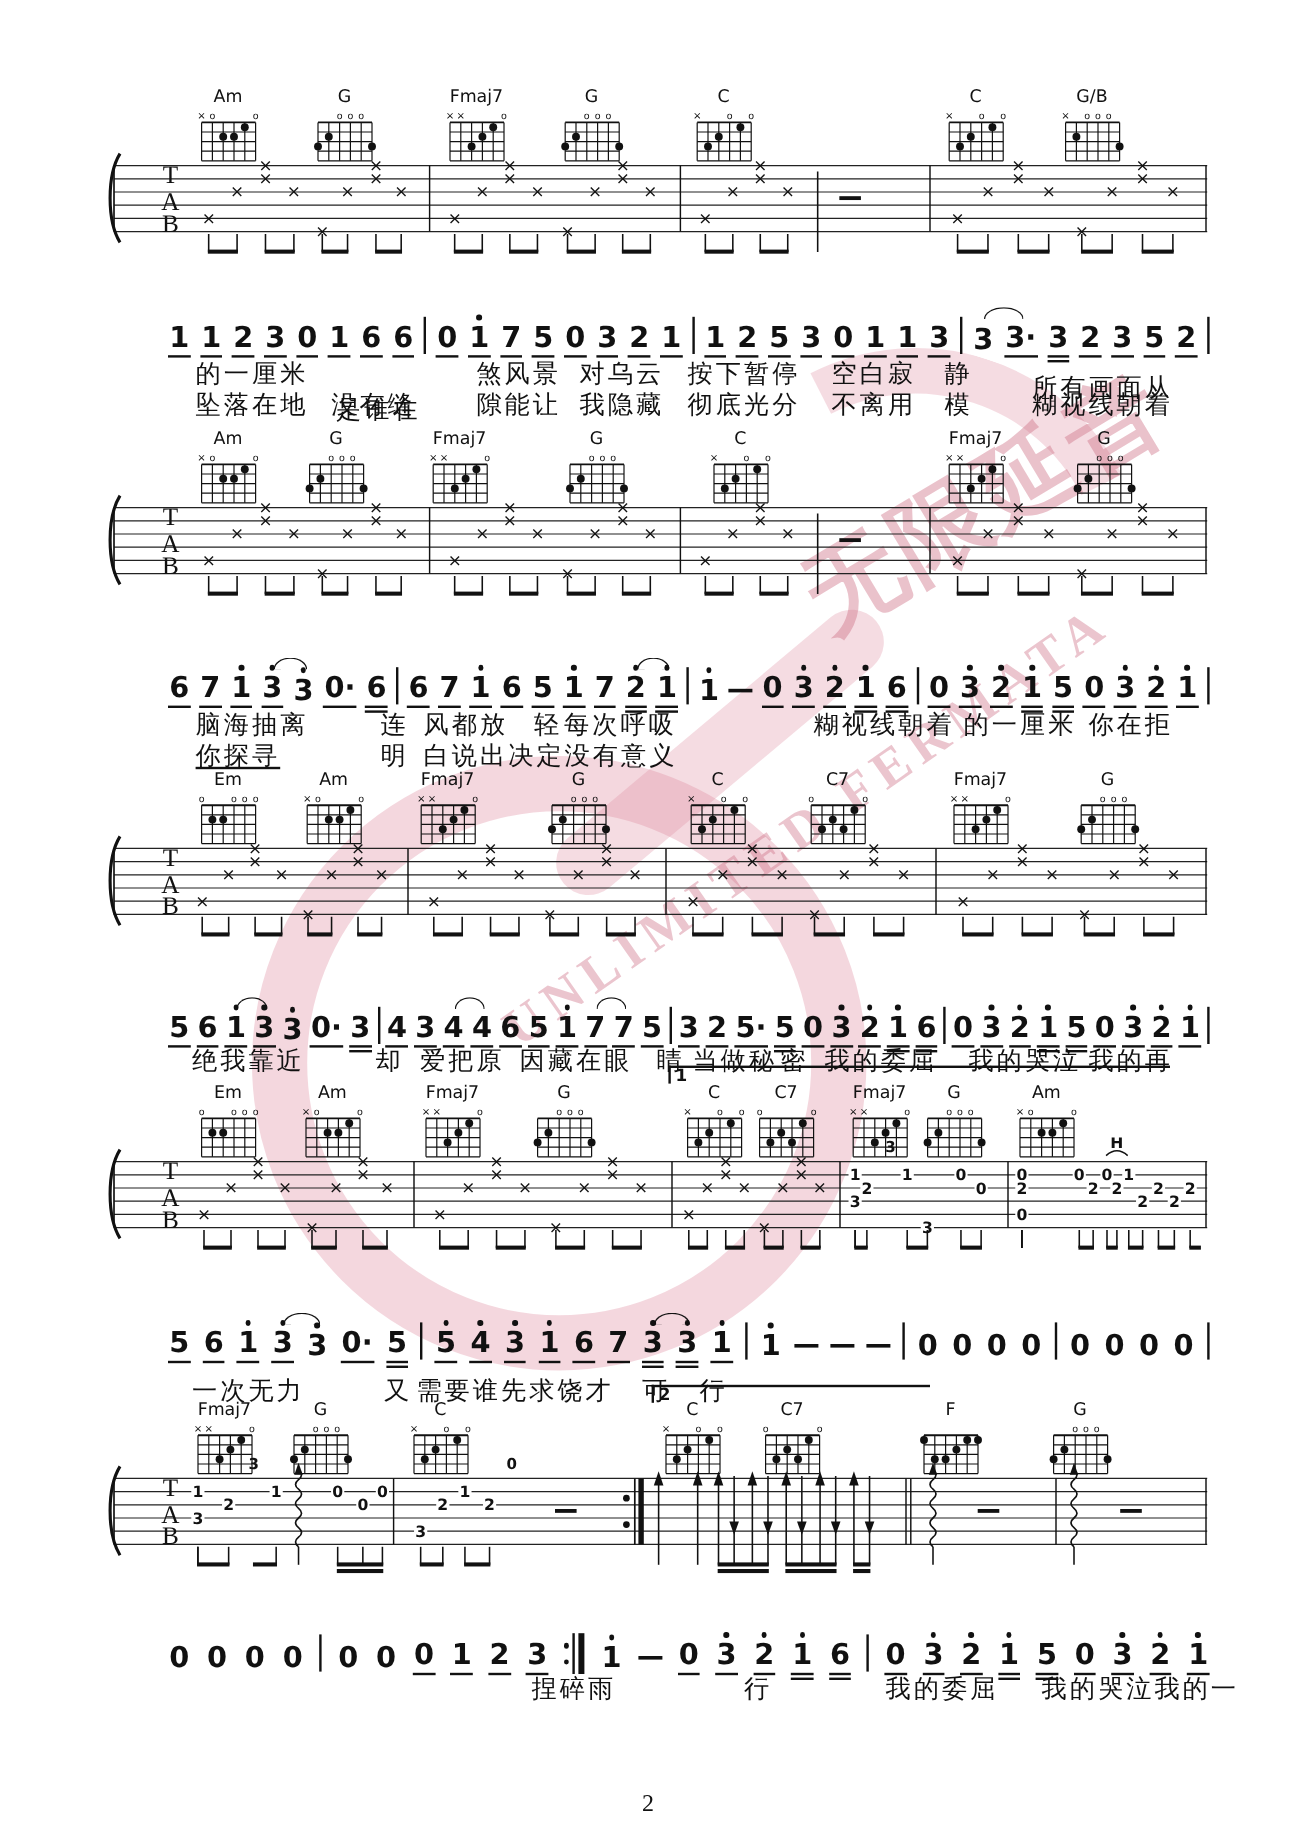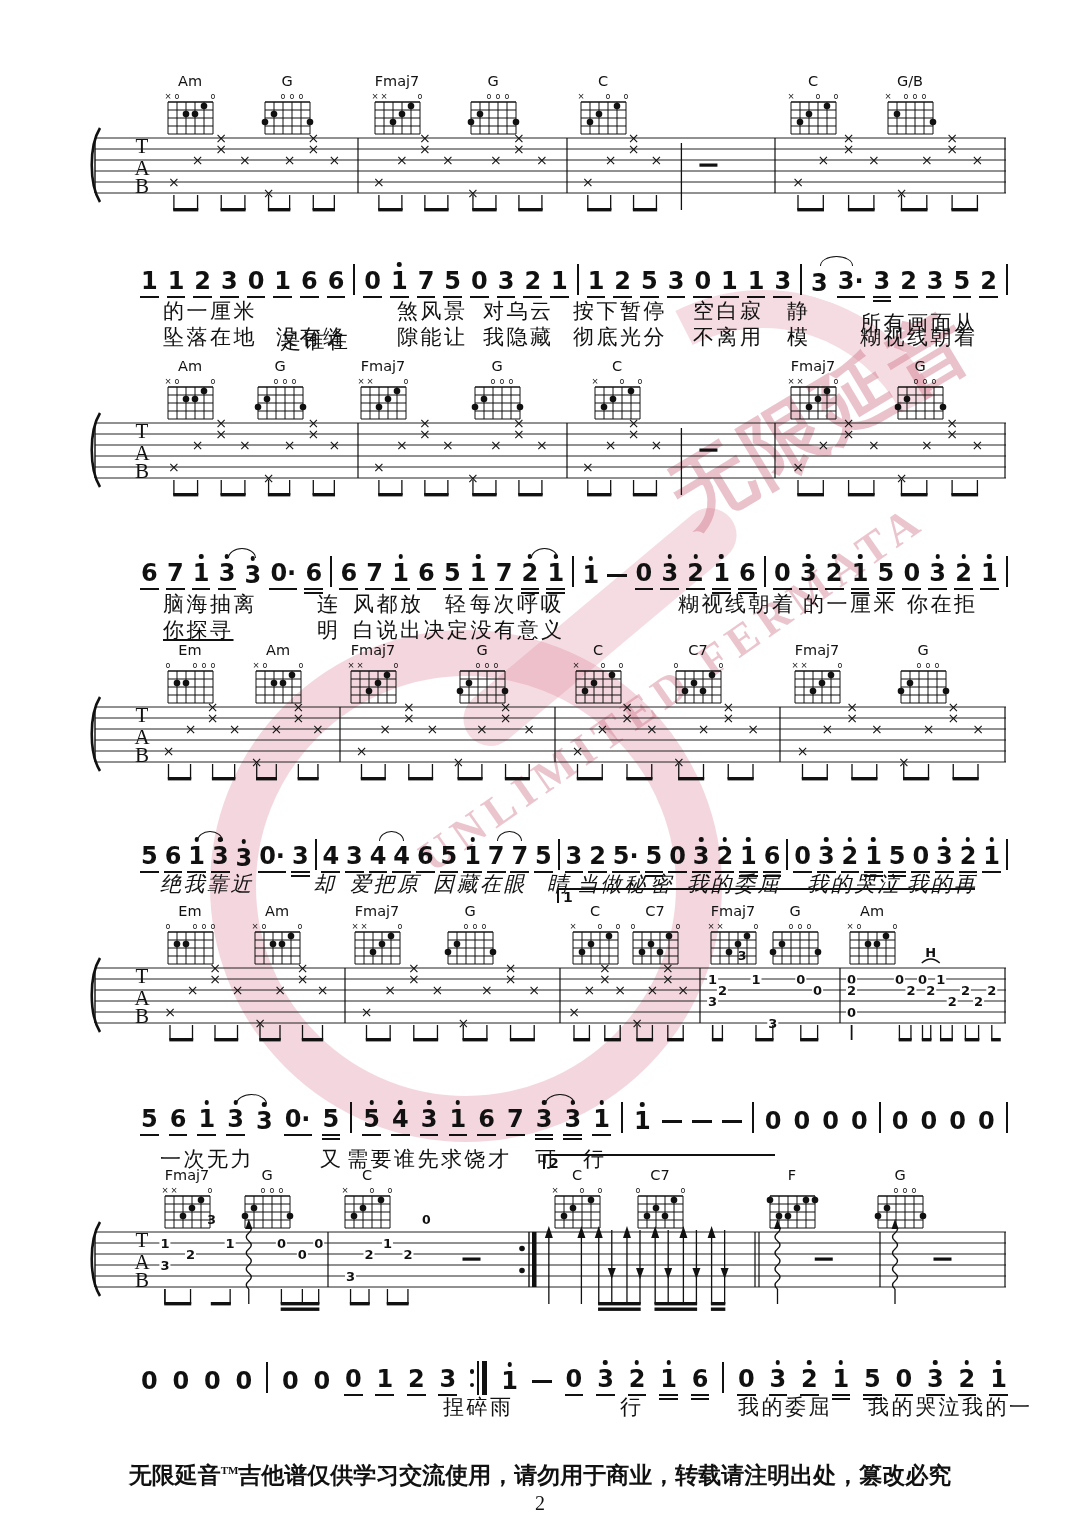--- a/index.html
+++ b/index.html
@@ -1498,21 +1498,21 @@
         <div class="tok u2">5</div>
         <div class="tok u1">0</div>
         <div class="tok u1"><div class="hd"></div>3</div>
         <div class="tok u1"><div class="hd"></div>2</div>
         <div class="tok u1"><div class="hd"></div>1</div>
         <div class="bar"></div>
         <div class="tie" style="left: 56.5px; width: 24px;"></div>
         <div class="tie" style="left: 238.5px; width: 23px;"></div>
         <div class="tie" style="left: 356.5px; width: 23px;"></div>
       </div>
-      <div class="lyrrow" style="top: 870px; font-style: italic;">
+      <div class="lyrrow" style="top: 870px;">
         <span style="left: 160px;">绝我靠近</span>
         <span style="left: 313px;">却</span>
         <span style="left: 350px;">爱把原</span>
         <span style="left: 433px;">因藏在眼</span>
         <span style="left: 547px;">睛</span>
         <span style="left: 577px;">当做秘</span>
         <span style="left: 650px;">密</span>
         <span style="left: 687px;">我的委屈</span>
         <span style="left: 807px;">我的哭泣</span>
         <span style="left: 907px;">我的再</span>
@@ -1607,15 +1607,14 @@
         <span style="left: 962px;">我的一</span>
       </div>
       <div class="volta" style="left: 557px; top: 888px; width: 416px;">
         <b>1</b>
       </div>
       <div class="volta" style="left: 543px; top: 1154px; width: 230px;">
         <b>2</b>
       </div>
     </div>
 
-  <div class="footer z"><span>无限延音</span><sup>TM</sup><span>吉他谱仅供学习交流使用，请勿用于商业，转载请注明出处，篡改必究</span></div>
   <div class="pageno z">2</div>
 </div>
 
 </body></html>

